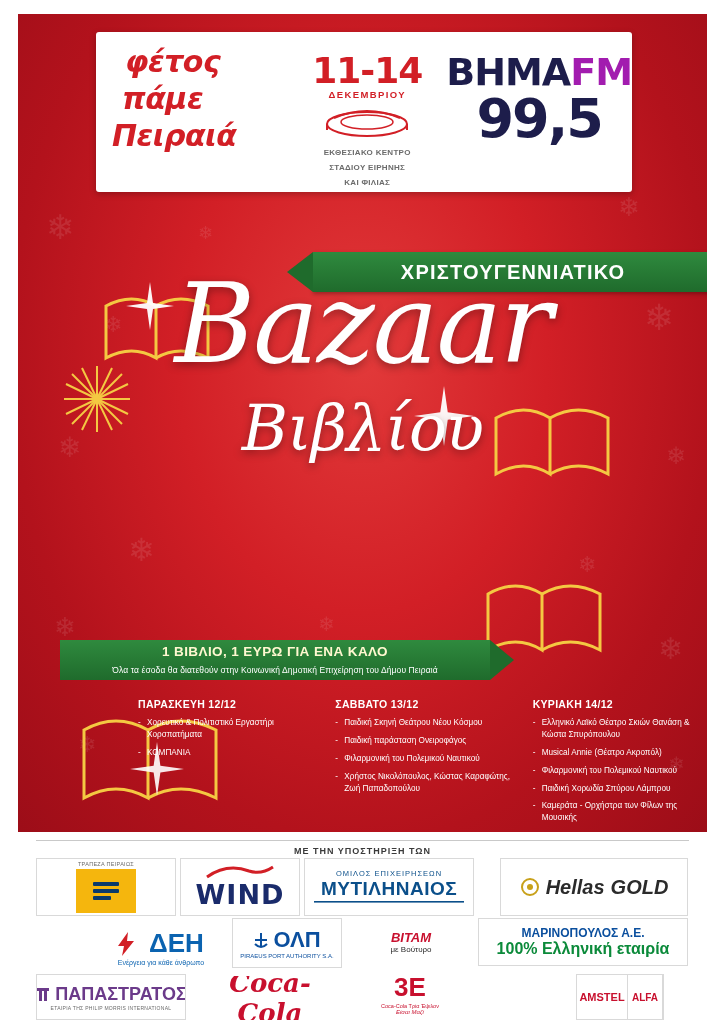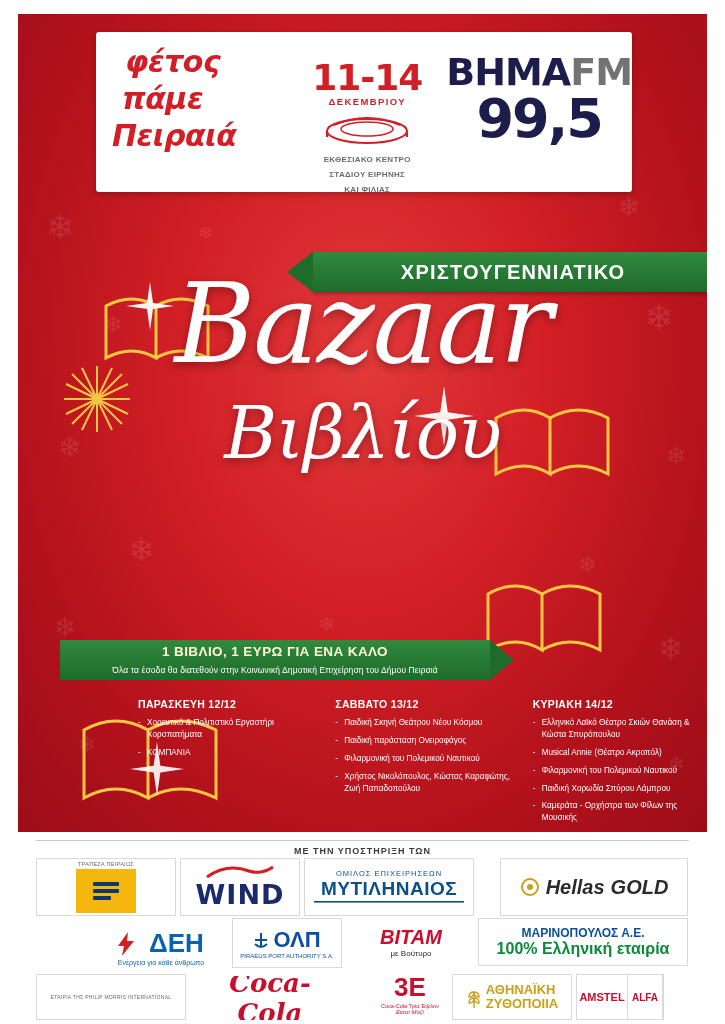--- a/index.html
+++ b/index.html
@@ -55,21 +55,21 @@
     font-style: italic;
     font-family: "DejaVu Sans", sans-serif;
     letter-spacing: -0.5px;
   }
   .tb-left .l1 { font-size: 30px; margin-left: 15px; }
   .tb-left .l2 { font-size: 30px; margin-left: 12px; margin-top: 2px;}
   .tb-left .l3 { font-size: 30px; margin-left: 2px; margin-top: 2px;}
   .tb-mid {
     width: 165px;
     text-align: center;
-    padding-top: 25px;
+    padding-top: 18px;
     color: #d21f26;
   }
   .tb-mid .dates {
     font-size: 36px; font-weight: bold; letter-spacing: -1px;
     font-family: "DejaVu Sans", sans-serif;
   }
   .tb-mid .month {
     font-size: 9.5px; letter-spacing: 1.4px; font-weight: bold; margin-top: -2px;
   }
   .tb-mid .venue {
@@ -82,21 +82,21 @@
   .tb-right {
     flex: 1;
     text-align: center;
     padding-top: 18px;
   }
   .bhma {
     font-size: 38px; font-weight: bold; letter-spacing: -1px;
     font-family: "DejaVu Sans", sans-serif;
   }
   .bhma .b1 { color: #1d1d4b; }
-  .bhma .b2 { color: #737373; }
+  .bhma .b2 { color: #a21caf; }
   .freq {
     font-size: 54px; font-weight: bold; color: #1d1d4b; line-height: 0.92;
     font-family: "DejaVu Sans", sans-serif; letter-spacing: -2px;
   }
   
   .ribbon-xmas {
     position: absolute;
     left: 295px; top: 238px; width: 400px; height: 40px;
     background: linear-gradient(180deg,#2f8a3e 0%, #1f6b2c 100%);
     color: #ffffff;
@@ -115,21 +115,21 @@
   .script-title {
     position: absolute; left: 0; top: 255px; width: 689px;
     text-align: center;
     color: #ffffff;
     font-family: "DejaVu Serif", serif;
     font-style: italic;
     text-shadow: 0 3px 8px rgba(0,0,0,0.35);
     pointer-events: none;
   }
   .script-title .w1 { font-size: 110px; line-height: 1.0; letter-spacing: -2px; }
-  .script-title .w2 { font-size: 72px; line-height: 1.0; margin-top: 18px; letter-spacing: -1px;}
+  .script-title .w2 { font-size: 63px; line-height: 1.0; margin-top: 18px; letter-spacing: -1px;}
   
   .slogan-bar {
     position: absolute; left: 42px; top: 626px; width: 430px; height: 40px;
     background: linear-gradient(180deg,#2f8a3e 0%, #1f6b2c 100%);
     color: #ffffff;
     text-align: center;
     padding-top: 4px;
   }
   .slogan-bar .s1 { font-size: 13.5px; font-weight: bold; letter-spacing: 0.4px; color:#fff8d0;}
   .slogan-bar .s2 { font-size: 8.5px; margin-top: 6px; letter-spacing: 0.1px; }
@@ -193,21 +193,21 @@
   .l-piraeus .bars { width: 26px; }
   .bar { height: 4px; background: #0a3a6b; margin: 3px 0; border-radius: 1px;}
   .wind-txt { color:#1a2b6b; font-size: 27px; font-weight:bold; letter-spacing:1px; font-family:"DejaVu Sans",sans-serif;}
   .myt-top { color:#0b4f8a; font-size:7.5px; letter-spacing:1px;}
   .myt-main { color:#0b4f8a; font-size:19px; font-weight:bold; letter-spacing:0.5px;}
   .hellas { font-size: 20px; font-style: italic; color:#2b2b2b; font-weight:bold;}
   .dei { color:#0b63b0; font-size: 26px; font-weight: bold; }
   .dei-sub { color:#0b63b0; font-size:7px; font-weight:normal;}
   .olp { color:#0b4f9e; font-size: 22px; font-weight: bold; }
   .olp-sub { color:#0b4f9e; font-size: 6px; }
-  .vitam { color:#c8102e; font-size: 20px; font-weight: bold; font-style: italic;}
+  .vitam { color:#c8102e; font-size: 13px; font-weight: bold; font-style: italic;}
   .vitam-sub { color:#2b2b2b; font-size: 8px; }
   .trieks { color:#c8102e; font-size: 26px; font-weight: bold; }
   .marin-1 { color:#0b4f9e; font-size: 12px; font-weight: bold;}
   .marin-2 { color:#0b8a3a; font-size: 16px; font-weight: bold;}
   .papastratos { color:#6b3a8a; font-size: 18px; font-weight: bold;}
   .papa-sub { color:#6b6b6b; font-size: 5px; letter-spacing:0.3px;}
   .coke { color:#c8102e; font-size: 26px; font-weight: bold; font-family:"DejaVu Serif",serif; font-style: italic;}
   .athen { color:#c8a11a; font-size: 13px; font-weight: bold; line-height:1.05;}
   .amstel { color:#c8102e; font-size: 11px; font-weight: bold;}
   .heineken { color:#0b8a3a; font-size: 9px; font-weight: bold;}
@@ -429,47 +429,44 @@
 
     <div class="sp-box" style="left:478px; top:80px; width:210px; height:48px;">
       <div style="display:flex;flex-direction:column;align-items:center;">
         <span class="marin-1">ΜΑΡΙΝΟΠΟΥΛΟΣ Α.Ε.</span>
         <span class="marin-2">100% Ελληνική εταιρία</span>
       </div>
     </div>
 
     <div class="sp-box" style="left:36px; top:136px; width:150px; height:46px;">
       <div style="display:flex;flex-direction:column;align-items:center;">
+        <div style="display:flex;align-items:center;gap:4px;">
+          <svg width="16" height="16" viewBox="0 0 16 16">
+            <rect x="2" y="2" width="12" height="3" fill="#6b3a8a"></rect>
+            <rect x="4" y="5" width="3" height="10" fill="#6b3a8a"></rect>
+            <rect x="9" y="5" width="3" height="10" fill="#6b3a8a"></rect>
+          </svg>
+          <span class="papastratos">ΠΑΠΑΣΤΡΑΤΟΣ</span>
+        </div>
         <span class="papa-sub">ΕΤΑΙΡΙΑ ΤΗΣ PHILIP MORRIS INTERNATIONAL</span>
       </div>
     </div>
 
     <div class="sp-plain" style="left:200px; top:138px; width:140px; height:44px;">
       <span class="coke">Coca-Cola</span>
     </div>
 
     <div class="sp-plain" style="left:350px; top:128px; width:120px; height:54px;">
       <div style="display:flex;flex-direction:column;align-items:center;">
         <span class="trieks">3Ε</span>
         <span style="font-size:5.5px;color:#c8102e;">Coca-Cola Τρία Έψιλον</span>
         <span style="font-size:6px;color:#c8102e;font-style:italic;">Είσαι Μαζί</span>
       </div>
     </div>
 
-    <div class="sp-box" style="left:452px; top:136px; width:120px; height:46px;">
-      <div style="display:flex;align-items:center;gap:4px;">
-        <svg width="16" height="22" viewBox="0 0 16 22">
-          <path d="M8 22 L8 6 M8 6 Q3 6 3 11 Q8 11 8 6 M8 6 Q13 6 13 11 Q8 11 8 6 M8 12 Q3 12 3 17 Q8 17 8 12 M8 12 Q13 12 13 17 Q8 17 8 12" fill="none" stroke="#c8a11a" stroke-width="1.4"></path>
-        </svg>
-        <div style="display:flex;flex-direction:column;align-items:flex-start;">
-          <span class="athen">ΑΘΗΝΑΪΚΗ</span>
-          <span class="athen">ΖΥΘΟΠΟΙΙΑ</span>
-        </div>
-      </div>
-    </div>
 
     <div class="sp-box" style="left:576px; top:136px; width:52px; height:46px;">
       <span class="amstel">AMSTEL</span>
     </div>
     <div class="sp-box" style="left:628px; top:136px; width:36px; height:46px;">
       <span class="heineken">Heineken</span>
     </div>
     <div class="sp-box" style="left:627px; top:136px; width:36px; height:46px;">
       <span class="alfa">ALFA</span>
     </div>

